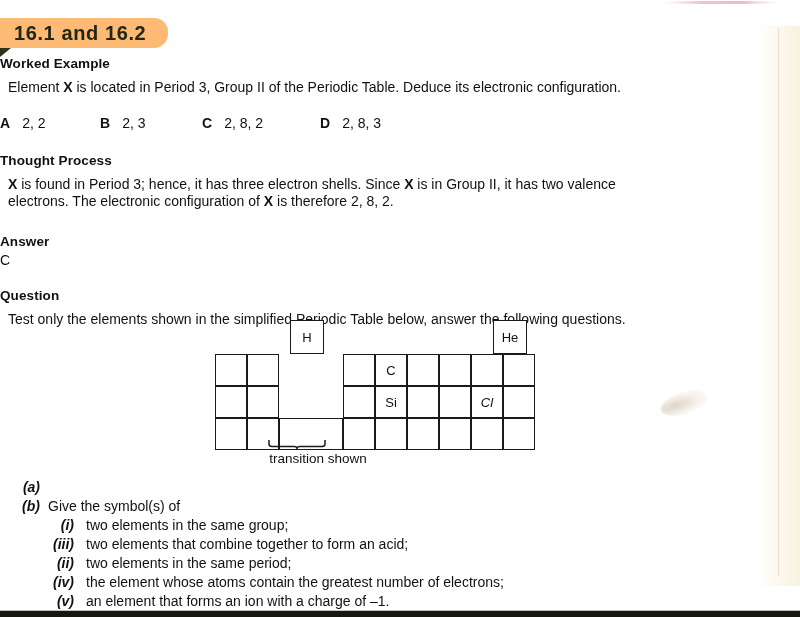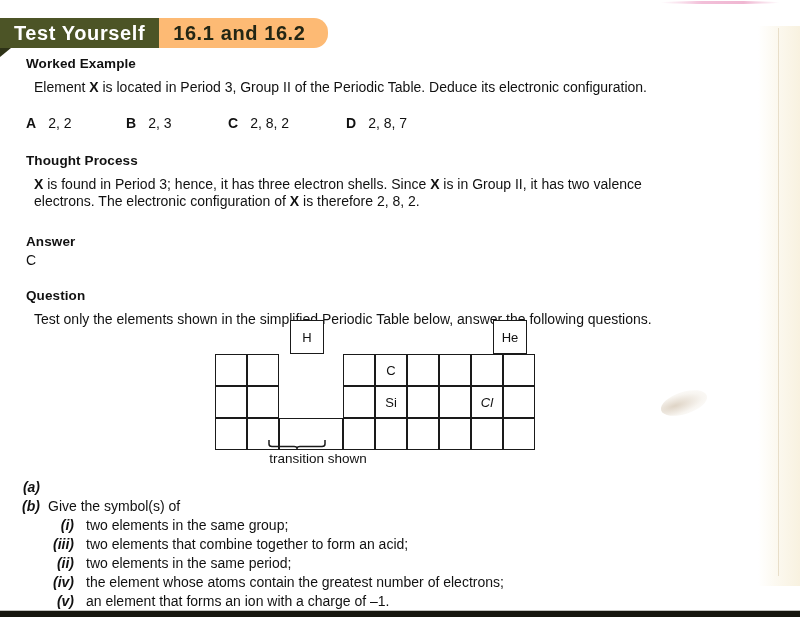--- a/index.html
+++ b/index.html
@@ -117,21 +117,20 @@
   }
 
   
   .content {
     position: absolute;
     left: 0;
     top: 56px;
     width: 800px;
   }
   .block {
-    padding-left: 26px;
   }
   .heading {
     font-size: 13.5px;
     font-weight: bold;
     margin: 0 0 2px 0;
     letter-spacing: 0.1px;
   }
   .para {
     font-size: 14px;
     line-height: 17px;
@@ -236,35 +235,34 @@
 </style>
 </head>
 <body>
 
 <div class="scan-top-pink"></div>
 <div class="scan-right-edge"></div>
 <div class="scan-right-line"></div>
 <div class="scan-smudge"></div>
 
 <div class="banner">
-  <div class="banner-dark">Test Yourself</div>
   <div class="banner-light">16.1 and 16.2</div>
 </div>
 <div class="banner-notch"></div>
 
 <div class="content">
 
   <div class="block">
     <div class="heading">Worked Example</div>
     <div class="para"><span>Element </span><b>X</b><span> is located in Period 3, Group II of the Periodic Table. Deduce its electronic configuration.</span></div>
     <div class="choices">
       <span class="choice c-a"><span class="lbl">A</span><span>2, 2</span></span>
       <span class="choice c-b"><span class="lbl">B</span><span>2, 3</span></span>
       <span class="choice c-c"><span class="lbl">C</span><span>2, 8, 2</span></span>
-      <span class="choice c-d"><span class="lbl">D</span><span>2, 8, 7</span></span>
+      <span class="choice c-d"><span class="lbl">D</span><span>2, 8, 3</span></span>
     </div>
   </div>
 
   <div class="gap-20"></div>
 
   <div class="block">
     <div class="heading">Thought Process</div>
     <div class="para"><b>X</b><span> is found in Period 3; hence, it has three electron shells. Since </span><b>X</b><span> is in Group II, it has two valence</span><br><span>electrons. The electronic configuration of </span><b>X</b><span> is therefore 2, 8, 2.</span></div>
   </div>
 

